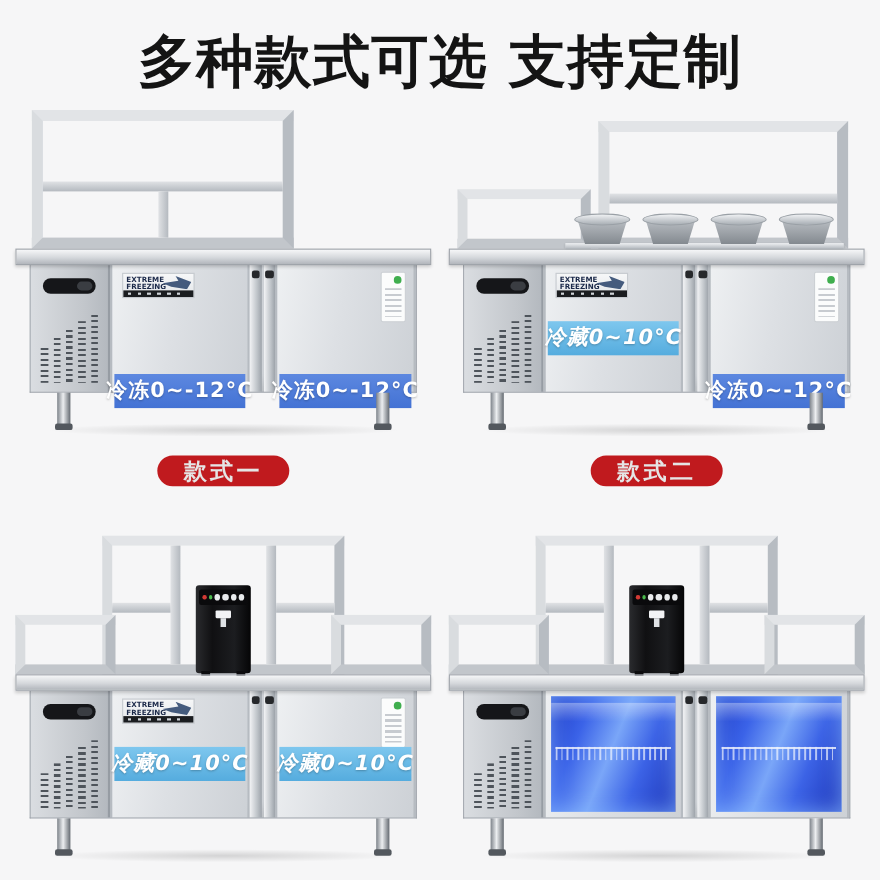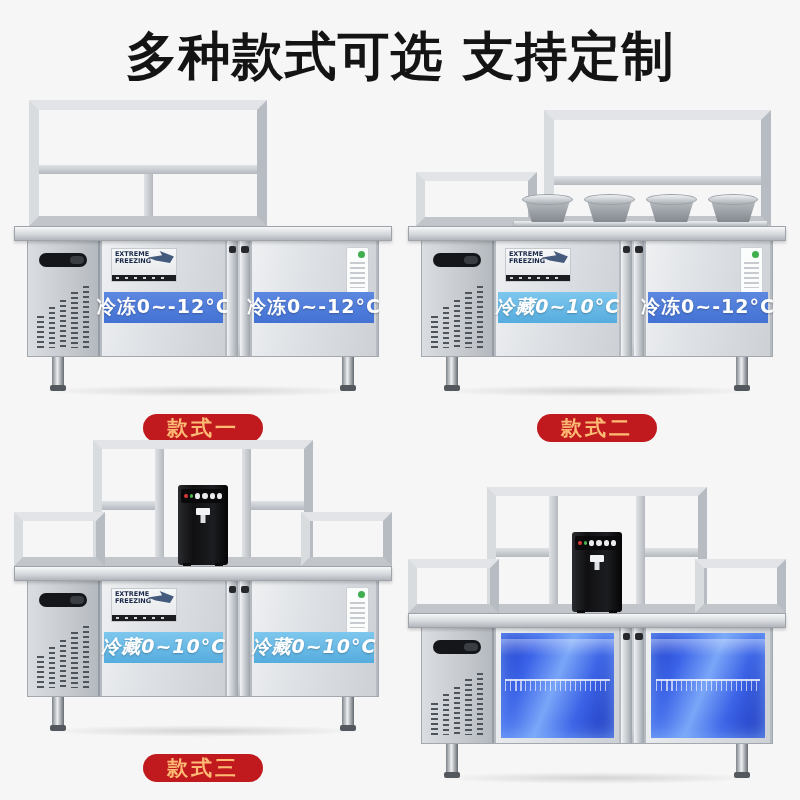--- a/index.html
+++ b/index.html
@@ -44,24 +44,24 @@
   .doorR { right:0; width:36.5%; }
   .mid { position:absolute; left:57%; width:6.5%; top:0; bottom:0; display:flex; gap:2px; }
   .strip { flex:1; background:linear-gradient(90deg,#f2f3f5,#c0c5ca 60%,#9da3aa); position:relative; }
   .handle { position:absolute; top:5px; left:15%; right:15%; height:7px;
             background:#26282b; border-radius:2px; }
 
   .banner { position:absolute; left:2px; right:2px; top:44%; height:31px; color:#fff;
             font-weight:bold; font-size:19px; display:flex; align-items:center;
             justify-content:center; letter-spacing:1px; white-space:nowrap;
             text-shadow:0 1px 2px rgba(0,0,0,.25); }
-  .banner.freeze { background:linear-gradient(180deg,#5d88e0,#4372d4); }
+  .banner.freeze { background:linear-gradient(180deg,#5d88e0,#4372d4);margin-top:48px; }
   .banner.chill  { background:linear-gradient(180deg,#7ec7ee,#55acde);font-style:italic; }
 
-  .sticker { position:absolute; top:7px; left:9px; width:66px; height:34px;
+  .sticker { position:absolute; top:7px; left:9px; width:66px; height:23px;
              background:linear-gradient(#f6f7f8,#e3e6e9); border:1px solid #c6cacf;
              font-size:6.5px; font-weight:bold; color:#1c2a4a; line-height:1.15;
              padding:2px 3px 0; overflow:hidden; }
   .sticker .shark { position:absolute; right:2px; top:2px; width:26px; height:12px;
                     background:#274168; opacity:.85;
                     clip-path:polygon(0 55%,55% 35%,45% 0,100% 45%,85% 100%,30% 80%); }
   .sticker .bar { position:absolute; left:0; right:0; bottom:0; height:6px; background:#1b1d20; }
   .sticker .bar::after { content:""; position:absolute; left:4px; top:2px; right:10px; height:2px;
                          background:repeating-linear-gradient(90deg,#cfd3d8 0 3px,transparent 3px 9px); }
 
@@ -75,21 +75,21 @@
   .legs { position:relative; height:38px; width:93%; margin:0 auto; }
   .leg { position:absolute; top:0; width:12px; height:30px;
          background:linear-gradient(90deg,#7d838a,#eceef0 45%,#646a71); }
   .leg::after { content:""; position:absolute; bottom:-4px; left:-2px; right:-2px; height:6px;
                 background:#53585e; border-radius:2px; }
   .leg.l { left:7%; } .leg.r { right:7%; }
   .ground { position:absolute; bottom:-2px; left:4%; right:4%; height:12px;
             background:radial-gradient(ellipse at center,rgba(0,0,0,.14),rgba(0,0,0,0) 70%); }
 
   .badge { width:120px; height:36px; margin:19px auto 0; background:#c01a1e;
-           border-radius:19px; color:#fdba74; font-size:21px; font-weight:bold;
+           border-radius:19px; color:#e5e5e5; font-size:21px; font-weight:bold;
            display:flex; align-items:center; justify-content:center; letter-spacing:3px; }
 
   
   .frame { border:10px solid; border-color:#e2e4e7 #b7bcc2 #c2c6cb #d9dcdf; position:absolute; }
   .hbar { position:absolute; height:9px; background:linear-gradient(#e0e2e5,#b4b9bf); }
   .vpost { position:absolute; width:9px; background:linear-gradient(90deg,#e0e2e5,#b4b9bf); }
 
   .shelfA { bottom:0; left:4%; width:63%; height:126px; }
   .shelfA .hbar { left:0; right:0; top:52%; }
   .shelfA .vpost { top:calc(52% + 9px); bottom:0; left:48%; }
@@ -326,21 +326,20 @@
           <div class="energy"></div>
           <div class="banner chill">冷藏0~10°C</div>
         </div>
       </div>
       <div class="legs">
         <div class="ground"></div>
         <i class="leg l"></i>
         <i class="leg r"></i>
       </div>
     </div>
-    <div class="badge">款式三</div>
   </div>
 
   <div class="card">
     <div class="machine">
       <div class="shelf-zone">
         <div class="frame shelfC-tall">
           <i class="vpost vp-l"></i>
           <i class="vpost vp-r"></i>
           <i class="hbar hl"></i>
           <i class="hbar hr"></i>

